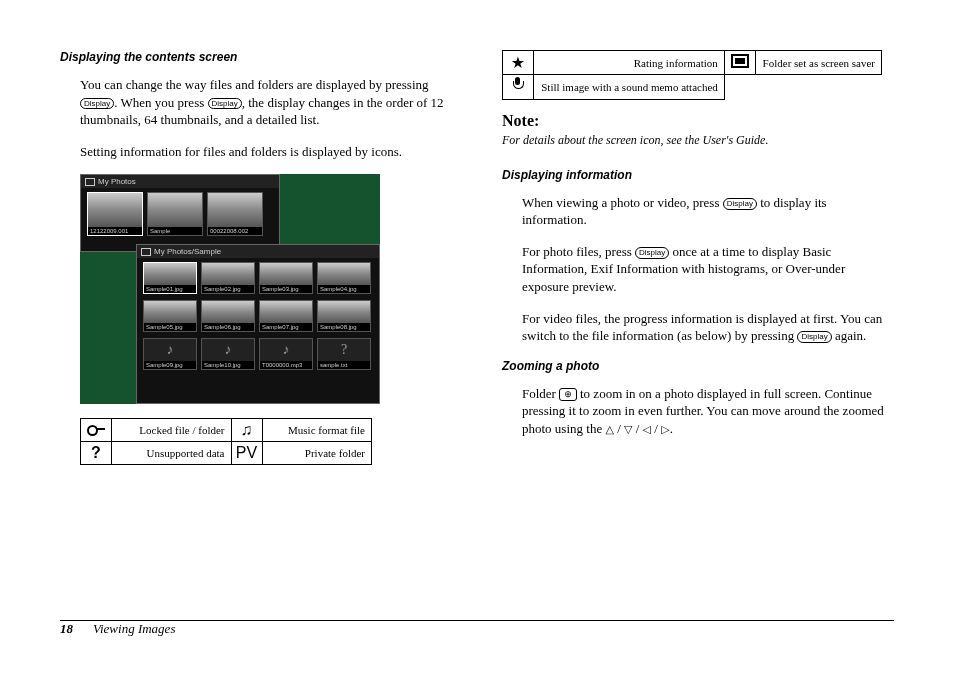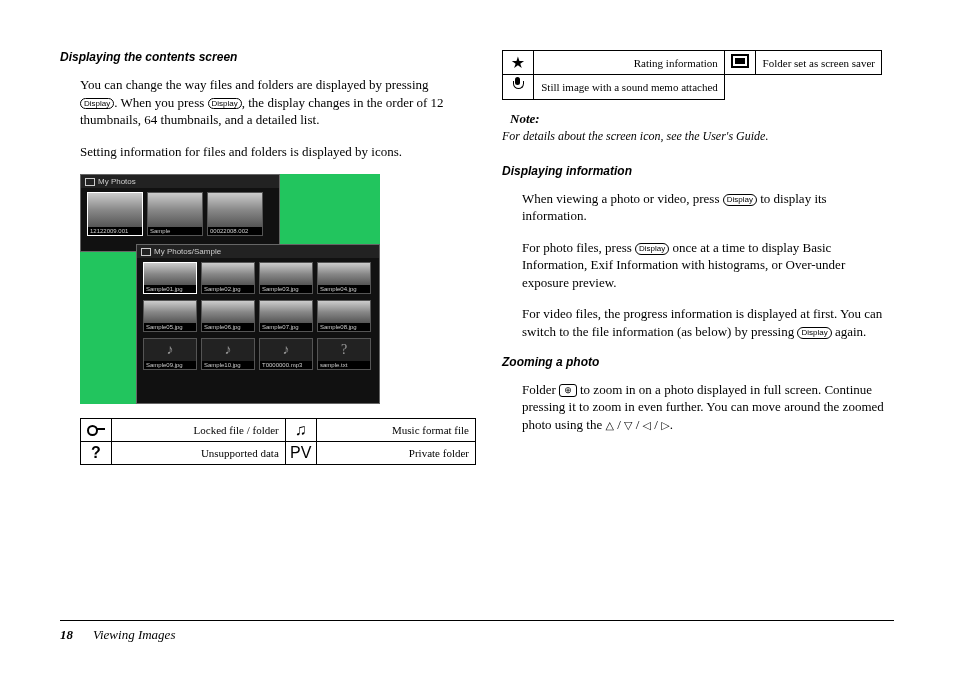--- a/index.html
+++ b/index.html
@@ -59,21 +59,21 @@
     display: inline-block;
     font-size: 11px;
     vertical-align: middle;
   }
   
   .screens {
     margin: 6px 0 14px 20px;
     width: 300px;
     height: 230px;
     position: relative;
-    background: #22c55e;
+    background: #14532d;
   }
   .scr {
     position: absolute;
     background: #111;
     border: 1px solid #666;
     box-sizing: border-box;
   }
   .scr-top {
     left: 0; top: 0; width: 200px; height: 78px;
   }
@@ -115,44 +115,43 @@
     font-size: 6px;
     color: #ccc;
     background: #000;
     padding: 1px 2px;
     font-family: Arial, sans-serif;
     white-space: nowrap;
   }
   
   .icon-table {
     border-collapse: collapse;
-    width: 396px;
+    width: 292px;
     margin: 0 0 10px 20px;
     font-size: 11px;
   }
   .icon-table td {
     border: 1px solid #000;
     padding: 0 6px;
     vertical-align: middle;
     text-align: right;
   }
   .icon-table td.ic {
     width: 26px;
     text-align: center;
     font-size: 16px;
     font-family: Arial, sans-serif;
     padding: 2px;
   }
   .icon-table.right { width: 380px; margin-left: 0; }
   .note-label {
-    font-style: italic;
     font-weight: bold;
-    margin: 2px 0 0 8px;
+    margin: 2px 0 0 0;
     padding-left: 0;
-    font-size: 13px;
+    font-size: 16px;
   }
   .note-body {
     font-style: italic;
     margin: 0 0 20px 0;
     padding-left: 0;
     font-size: 12px;
   }
   .key-icon {
     display: inline-block;
     width: 18px;
@@ -205,21 +204,20 @@
   .saver-icon::before {
     content:"";
     position:absolute;
     left:2px; top:2px; right:2px; bottom:2px;
     background:#000;
   }
   
   .footer {
     border-top: 1px solid #000;
     margin: 0 60px;
-    padding-top: 6px;
     display: flex;
     align-items: baseline;
     gap: 20px;
     font-size: 13px;
   }
   .footer .pg { font-weight: bold; font-style: italic; }
   .footer .sec { font-style: italic; }
 </style>
 </head>
 <body>

